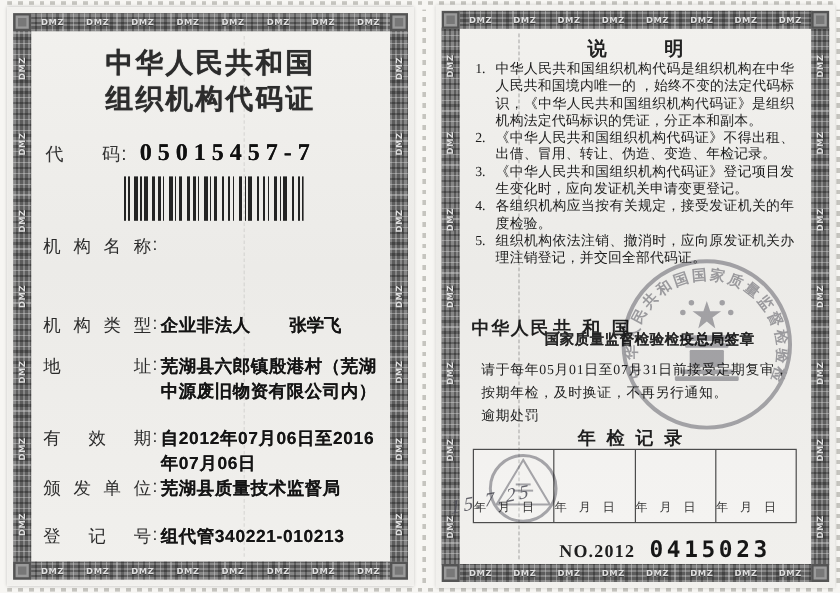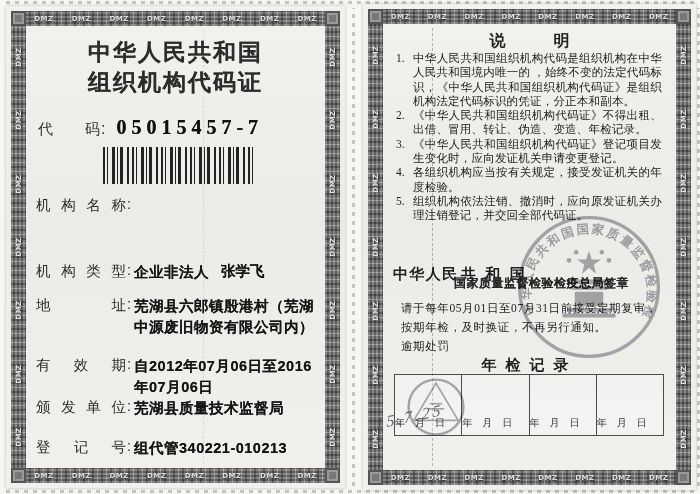--- a/index.html
+++ b/index.html
@@ -51,21 +51,21 @@
       #232323 4px 5px, transparent 5px 9px,
       #232323 9px 12px, transparent 12px 14px,
       #232323 14px 15px, transparent 15px 17px,
       #232323 17px 20px, transparent 20px 24px,
       #232323 24px 26px, transparent 26px 29px);}
   .field-row{position:absolute;left:30px;width:284px;display:flex;align-items:flex-start;font-size:14.5px;color:#2b2b2b;}
   .jlabel{display:inline-flex;justify-content:space-between;flex:none;}
   .field-row .jlabel{width:90px;}
   .colon{flex:none;margin:0 3px 0 1px;}
   .fvalue{font-weight:bold;color:#141414;line-height:21px;letter-spacing:.5px;text-shadow:0 0 .5px #444;}
-  .fextra{font-weight:bold;color:#141414;margin-left:12px;flex:none;text-shadow:0 0 .5px #444;}
+  .fextra{font-weight:bold;color:#141414;margin-left:32px;flex:none;text-shadow:0 0 .5px #444;}
   #f-row0{top:190px}#f-row1{top:256px}#f-row2{top:290px}#f-row3{top:350px}#f-row4{top:392px}#f-row5{top:432px}
   
   .serif{font-family:"Liberation Serif","DejaVu Serif",serif;}
   .exp-title{position:absolute;top:27px;left:0;width:100%;text-align:center;font-size:16px;font-weight:bold;
     color:#222;white-space:pre;}
   .exp-list{position:absolute;left:33px;top:47px;width:266px;font-size:11.5px;line-height:14.3px;color:#1c1c1c;}
   .exp-item{display:flex;}
   .exp-num{flex:none;width:17px;}
   .exp-text{flex:1;letter-spacing:.2px;text-align:justify;}
   .country{position:absolute;left:30px;top:258px;font-size:15px;font-weight:bold;color:#1f1f1f;line-height:25px;}
@@ -342,13 +342,17 @@
   </div>
 
   <svg class="seal-small" width="62" height="62" viewBox="0 0 60 60" style="opacity:.6">
     <circle cx="30" cy="30" r="26.5" fill="none" stroke="#74747e" stroke-width="2.4"></circle>
     <path d="M30 7 L51.5 43 L8.5 43 Z" fill="none" stroke="#74747e" stroke-width="1.6"></path>
     <rect x="24" y="26" width="12" height="1.6" fill="#74747e"></rect>
     <rect x="22" y="31" width="16" height="1.6" fill="#74747e"></rect>
   </svg>
   <div class="handwriting">15.7.25</div>
 
+  <div class="serial-row">
+    <span class="serial-prefix">NO.2012</span>
+    <span class="serial-number">0415023</span>
+  </div>
 </div>
 
 </body></html>

